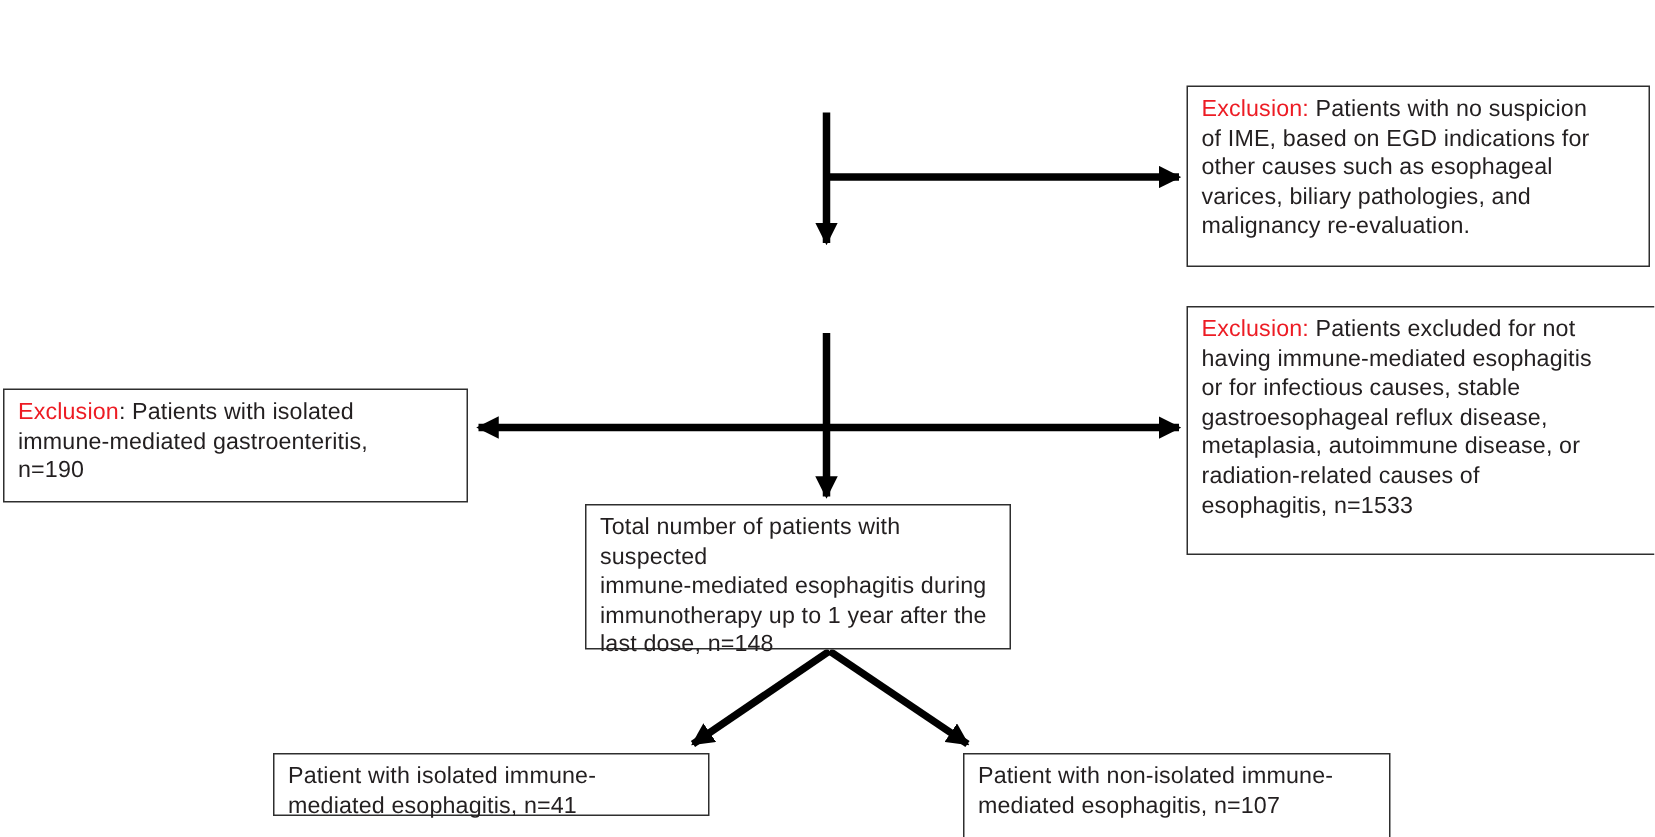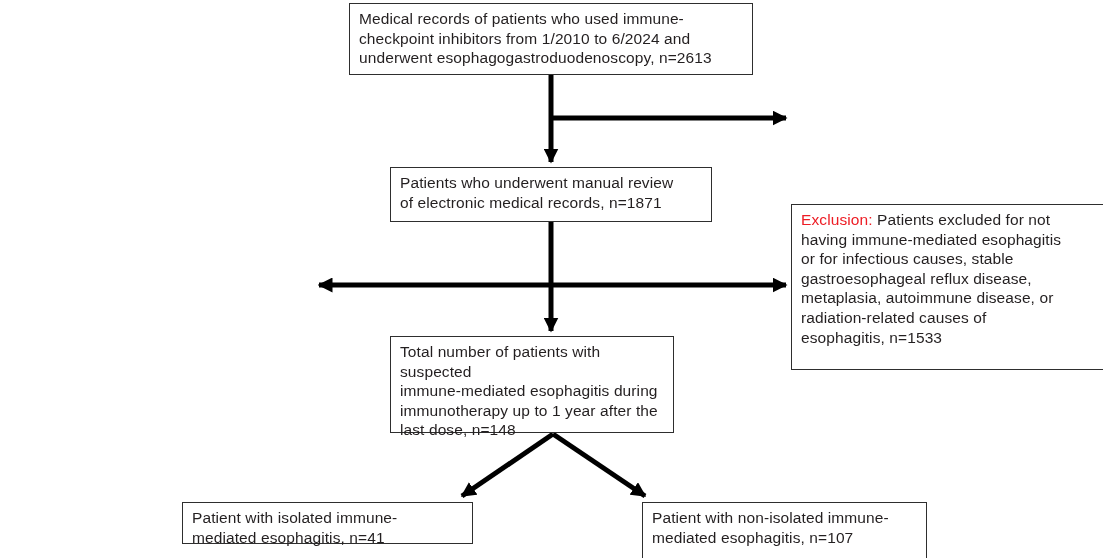--- a/index.html
+++ b/index.html
@@ -43,36 +43,39 @@
     </defs>
     <path d="M551,75 V162" stroke="#000000" stroke-width="5" fill="none" marker-end="url(#ah)"></path>
     <path d="M551,118 H786" stroke="#000000" stroke-width="5" fill="none" marker-end="url(#ah)"></path>
     <path d="M551,222 V331" stroke="#000000" stroke-width="5" fill="none" marker-end="url(#ah)"></path>
     <path d="M551,285 H319" stroke="#000000" stroke-width="5" fill="none" marker-end="url(#ah)"></path>
     <path d="M551,285 H786" stroke="#000000" stroke-width="5" fill="none" marker-end="url(#ah)"></path>
     <path d="M553,434 L462,496" stroke="#000000" stroke-width="5" fill="none" marker-end="url(#ah)"></path>
     <path d="M553,434 L645,496" stroke="#000000" stroke-width="5" fill="none" marker-end="url(#ah)"></path>
   </svg>
 
-  <div class="box" style="left:349px;top:3px;width:404px;height:72px"><span>Medical records of patients who used immune-
-checkpoint inhibitors from 1/2010 to 6/2024 and
-underwent esophagogastroduodenoscopy, n=2613</span></div>
 
+  <div class="box" style="left:791px;top:57px;width:309px;height:121px"><span class="excl">Exclusion:</span><span> Patients with no suspicion
+of IME, based on EGD indications for
+other causes such as esophageal
+varices, biliary pathologies, and
+malignancy re-evaluation.</span></div>
 
-  <div class="box" style="left:390px;top:167px;width:322px;height:55px"><span>Patients who underwent manual review
-of electronic medical records, n=1871</span></div>
 
   <div class="box" style="left:791px;top:204px;width:326px;height:166px"><span class="excl">Exclusion:</span><span> Patients excluded for not
 having immune-mediated esophagitis
 or for infectious causes, stable
 gastroesophageal reflux disease,
 metaplasia, autoimmune disease, or
 radiation-related causes of
 esophagitis, n=1533</span></div>
 
+  <div class="box" style="left:2px;top:259px;width:310px;height:76px"><span class="excl">Exclusion</span><span>: Patients with isolated
+immune-mediated gastroenteritis,
+n=190</span></div>
 
   <div class="box" style="left:390px;top:336px;width:284px;height:97px"><span>Total number of patients with suspected
 immune-mediated esophagitis during
 immunotherapy up to 1 year after the
 last dose, n=148</span></div>
 
   <div class="box" style="left:182px;top:502px;width:291px;height:42px"><span>Patient with isolated immune-
 mediated esophagitis, n=41</span></div>
 
   <div class="box" style="left:642px;top:502px;width:285px;height:65px"><span>Patient with non-isolated immune-

